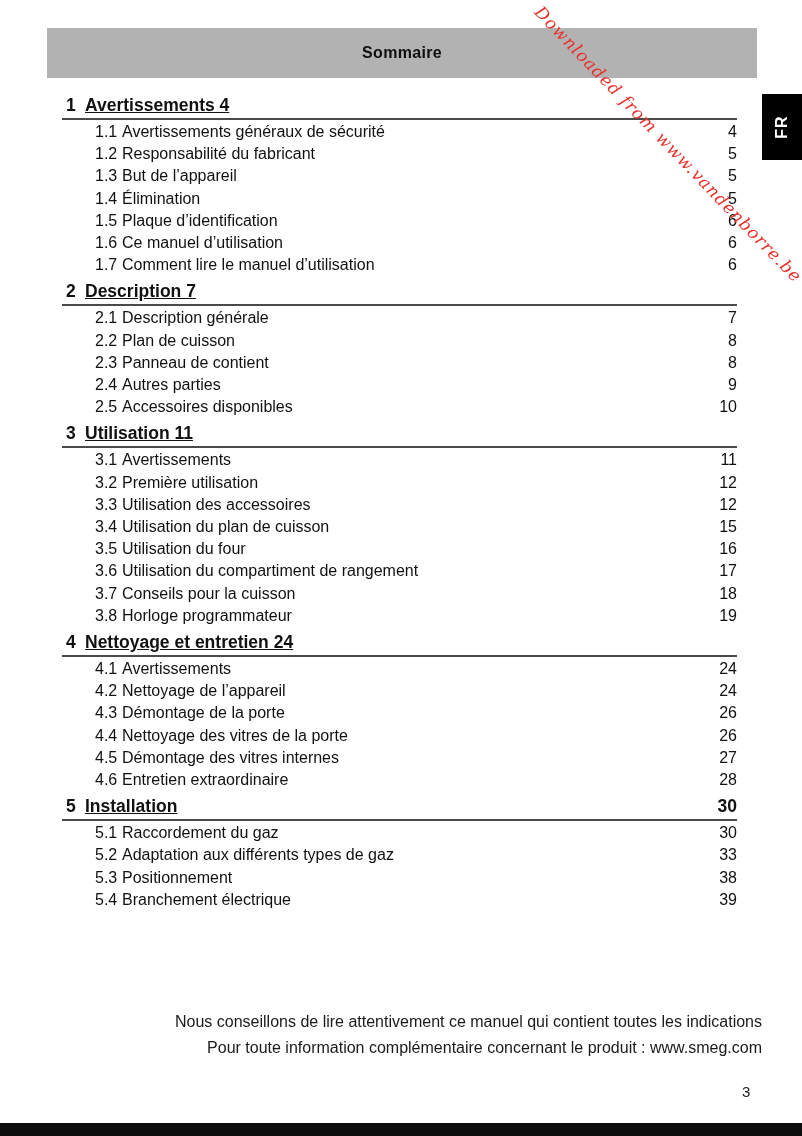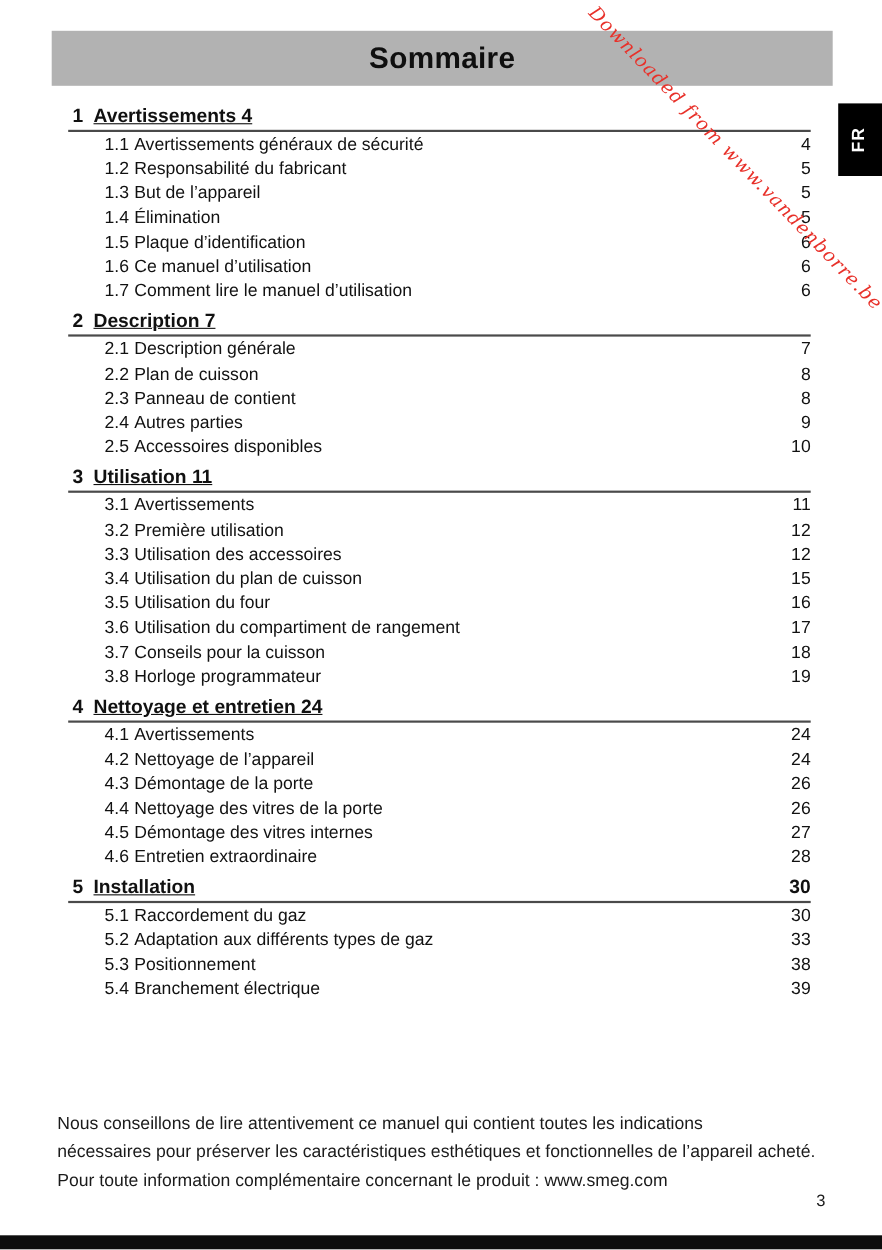--- a/index.html
+++ b/index.html
@@ -16,21 +16,21 @@
     position: absolute;
     left: 47px; top: 28px;
     width: 710px; height: 50px;
     background: #b2b2b2;
   }
   .header-title {
     width: 100%;
     text-align: center;
     line-height: 50px;
     font-weight: bold;
-    font-size: 27px;
+    font-size: 16px;
     letter-spacing: 0.3px;
     color: #0f0f0f;
   }
 
   .watermark {
     position: absolute;
     left: 545px; top: 2px;
     transform: rotate(46deg);
     transform-origin: 0 0;
     font-family: "DejaVu Serif", serif;
@@ -91,21 +91,21 @@
   .i-title { flex: 1; }
 
   .footer {
     position: absolute;
     left: 52px; top: 1009px;
     width: 710px;
     font-size: 16px;
     line-height: 26px;
     color: #1a1a1a;
   }
-  .footer .footer-line { white-space: nowrap; }
+  .footer .footer-line { white-space: nowrap; text-align: right; }
 
   .page-number {
     position: absolute;
     left: 742px; top: 1083px;
     font-size: 15px;
     color: #1a1a1a;
   }
 
   .bottom-bar {
     position: absolute;
@@ -315,19 +315,18 @@
       <div class="toc-item">
         <span class="i-num">5.4</span>
         <span class="i-title">Branchement électrique</span>
         <span class="i-page">39</span>
       </div>
     </div>
   </div>
 
 <div class="footer">
   <div class="footer-line">Nous conseillons de lire attentivement ce manuel qui contient toutes les indications</div>
-  <div class="footer-line">nécessaires pour préserver les caractéristiques esthétiques et fonctionnelles de l’appareil acheté.</div>
   <div class="footer-line">Pour toute information complémentaire concernant le produit : www.smeg.com</div>
 </div>
 
 <div class="page-number">3</div>
 
 <div class="bottom-bar"></div>
 
 </body></html>

